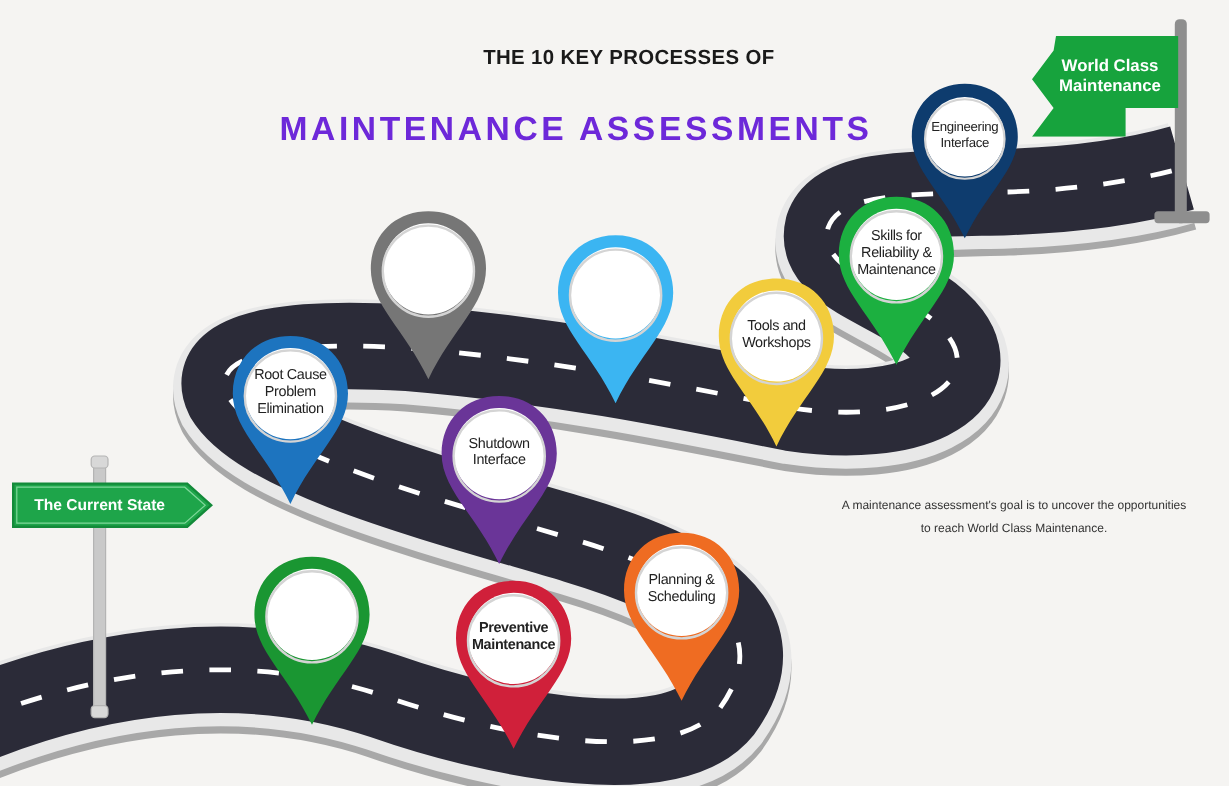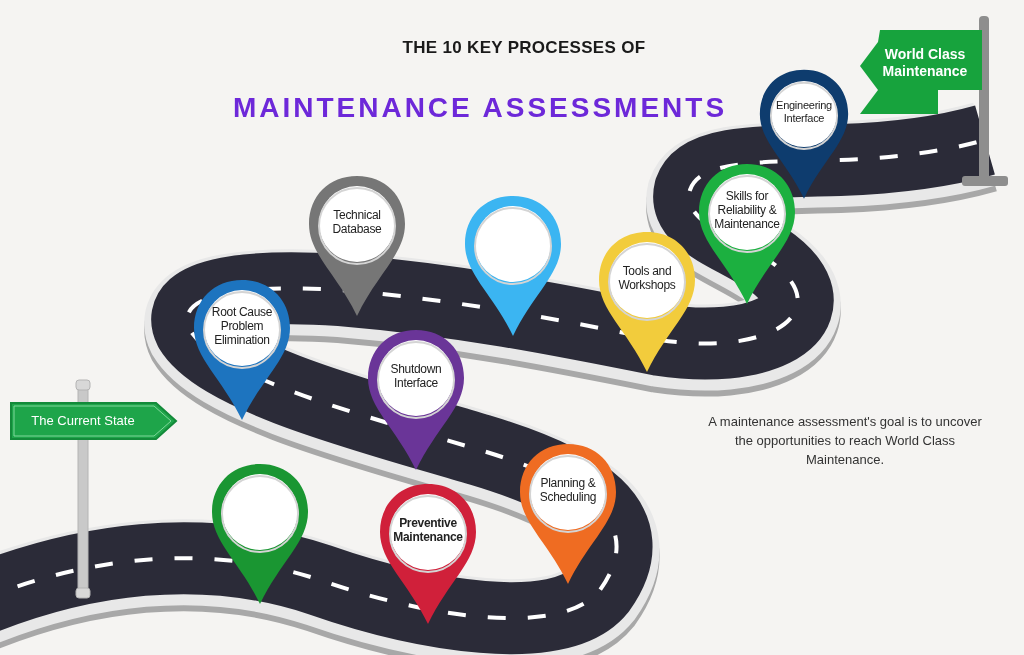--- a/index.html
+++ b/index.html
@@ -3,23 +3,23 @@
 <meta charset="utf-8">
 <style>
   html,body{margin:0;padding:0;}
   body{width:1024px;height:655px;background:#f5f4f2;position:relative;overflow:hidden;font-family:"Liberation Sans",sans-serif;}
   .title-small{position:absolute;left:0;width:960px;top:38px;text-align:center;font-weight:bold;font-size:17px;color:#1a1a1a;letter-spacing:0.3px;margin-left:44px;}
   .title-big{position:absolute;left:0;width:960px;top:60px;text-align:center;font-weight:bold;font-size:28px;color:#6d28d9;letter-spacing:3px;margin-top:32px;}
   svg.scene{position:absolute;left:0;top:0;}
   .pin{position:absolute;width:100px;height:140px;}
   .pin svg{position:absolute;left:0;top:0;}
   .pin .label{position:absolute;left:14px;top:12px;width:72px;height:72px;display:flex;align-items:center;justify-content:center;text-align:center;font-size:12px;line-height:14px;color:#222;letter-spacing:-0.3px;}
-  .note{position:absolute;left:700px;top:412px;width:290px;text-align:center;font-size:13px;line-height:19px;color:#333;}
+  .note{position:absolute;left:700px;top:412px;width:290px;text-align:center;font-size:10px;line-height:19px;color:#333;}
   .sign-left{position:absolute;left:8px;top:400px;width:170px;height:40px;}
-  .sign-left .txt{position:absolute;left:0;top:0;width:150px;height:40px;display:flex;align-items:center;justify-content:center;color:#fff;font-weight:normal;font-size:13px;}
+  .sign-left .txt{position:absolute;left:0;top:0;width:150px;height:40px;display:flex;align-items:center;justify-content:center;color:#fff;font-weight:bold;font-size:13px;}
   .flag{position:absolute;left:858px;top:30px;width:124px;height:68px;}
   .flag .txt{position:absolute;left:14px;top:16px;width:106px;text-align:center;color:#fff;font-weight:bold;font-size:14px;line-height:17px;}
 </style>
 </head>
 <body>
 
 <svg class="scene" width="1024" height="655" viewBox="0 0 1024 655">
   <defs>
     <path id="roadpath" d="M -20 600
       C 80 560, 200 540, 320 580
@@ -113,21 +113,20 @@
     </svg>
   <div class="label">Root Cause Problem Elimination</div>
 </div>
 
 <div class="pin" style="left:307px;top:174px;">
   <svg width="100" height="145" viewBox="0 0 100 145">
       <path d="M50 2 C22 2 2 22 2 50 C2 80 30 100 50 142 C70 100 98 80 98 50 C98 22 78 2 50 2 Z" fill="#767676"></path>
       <circle cx="50" cy="50" r="38" fill="#fff"></circle>
       <circle cx="50" cy="52" r="38" fill="none" stroke="#d4d4d4" stroke-width="2"></circle>
     </svg>
-  <div class="label">Technical Database</div>
 </div>
 
 <div class="pin" style="left:463px;top:194px;">
   <svg width="100" height="145" viewBox="0 0 100 145">
       <path d="M50 2 C22 2 2 22 2 50 C2 80 30 100 50 142 C70 100 98 80 98 50 C98 22 78 2 50 2 Z" fill="#3bb5f2"></path>
       <circle cx="50" cy="50" r="38" fill="#fff"></circle>
       <circle cx="50" cy="52" r="38" fill="none" stroke="#d4d4d4" stroke-width="2"></circle>
     </svg>
 </div>
 

